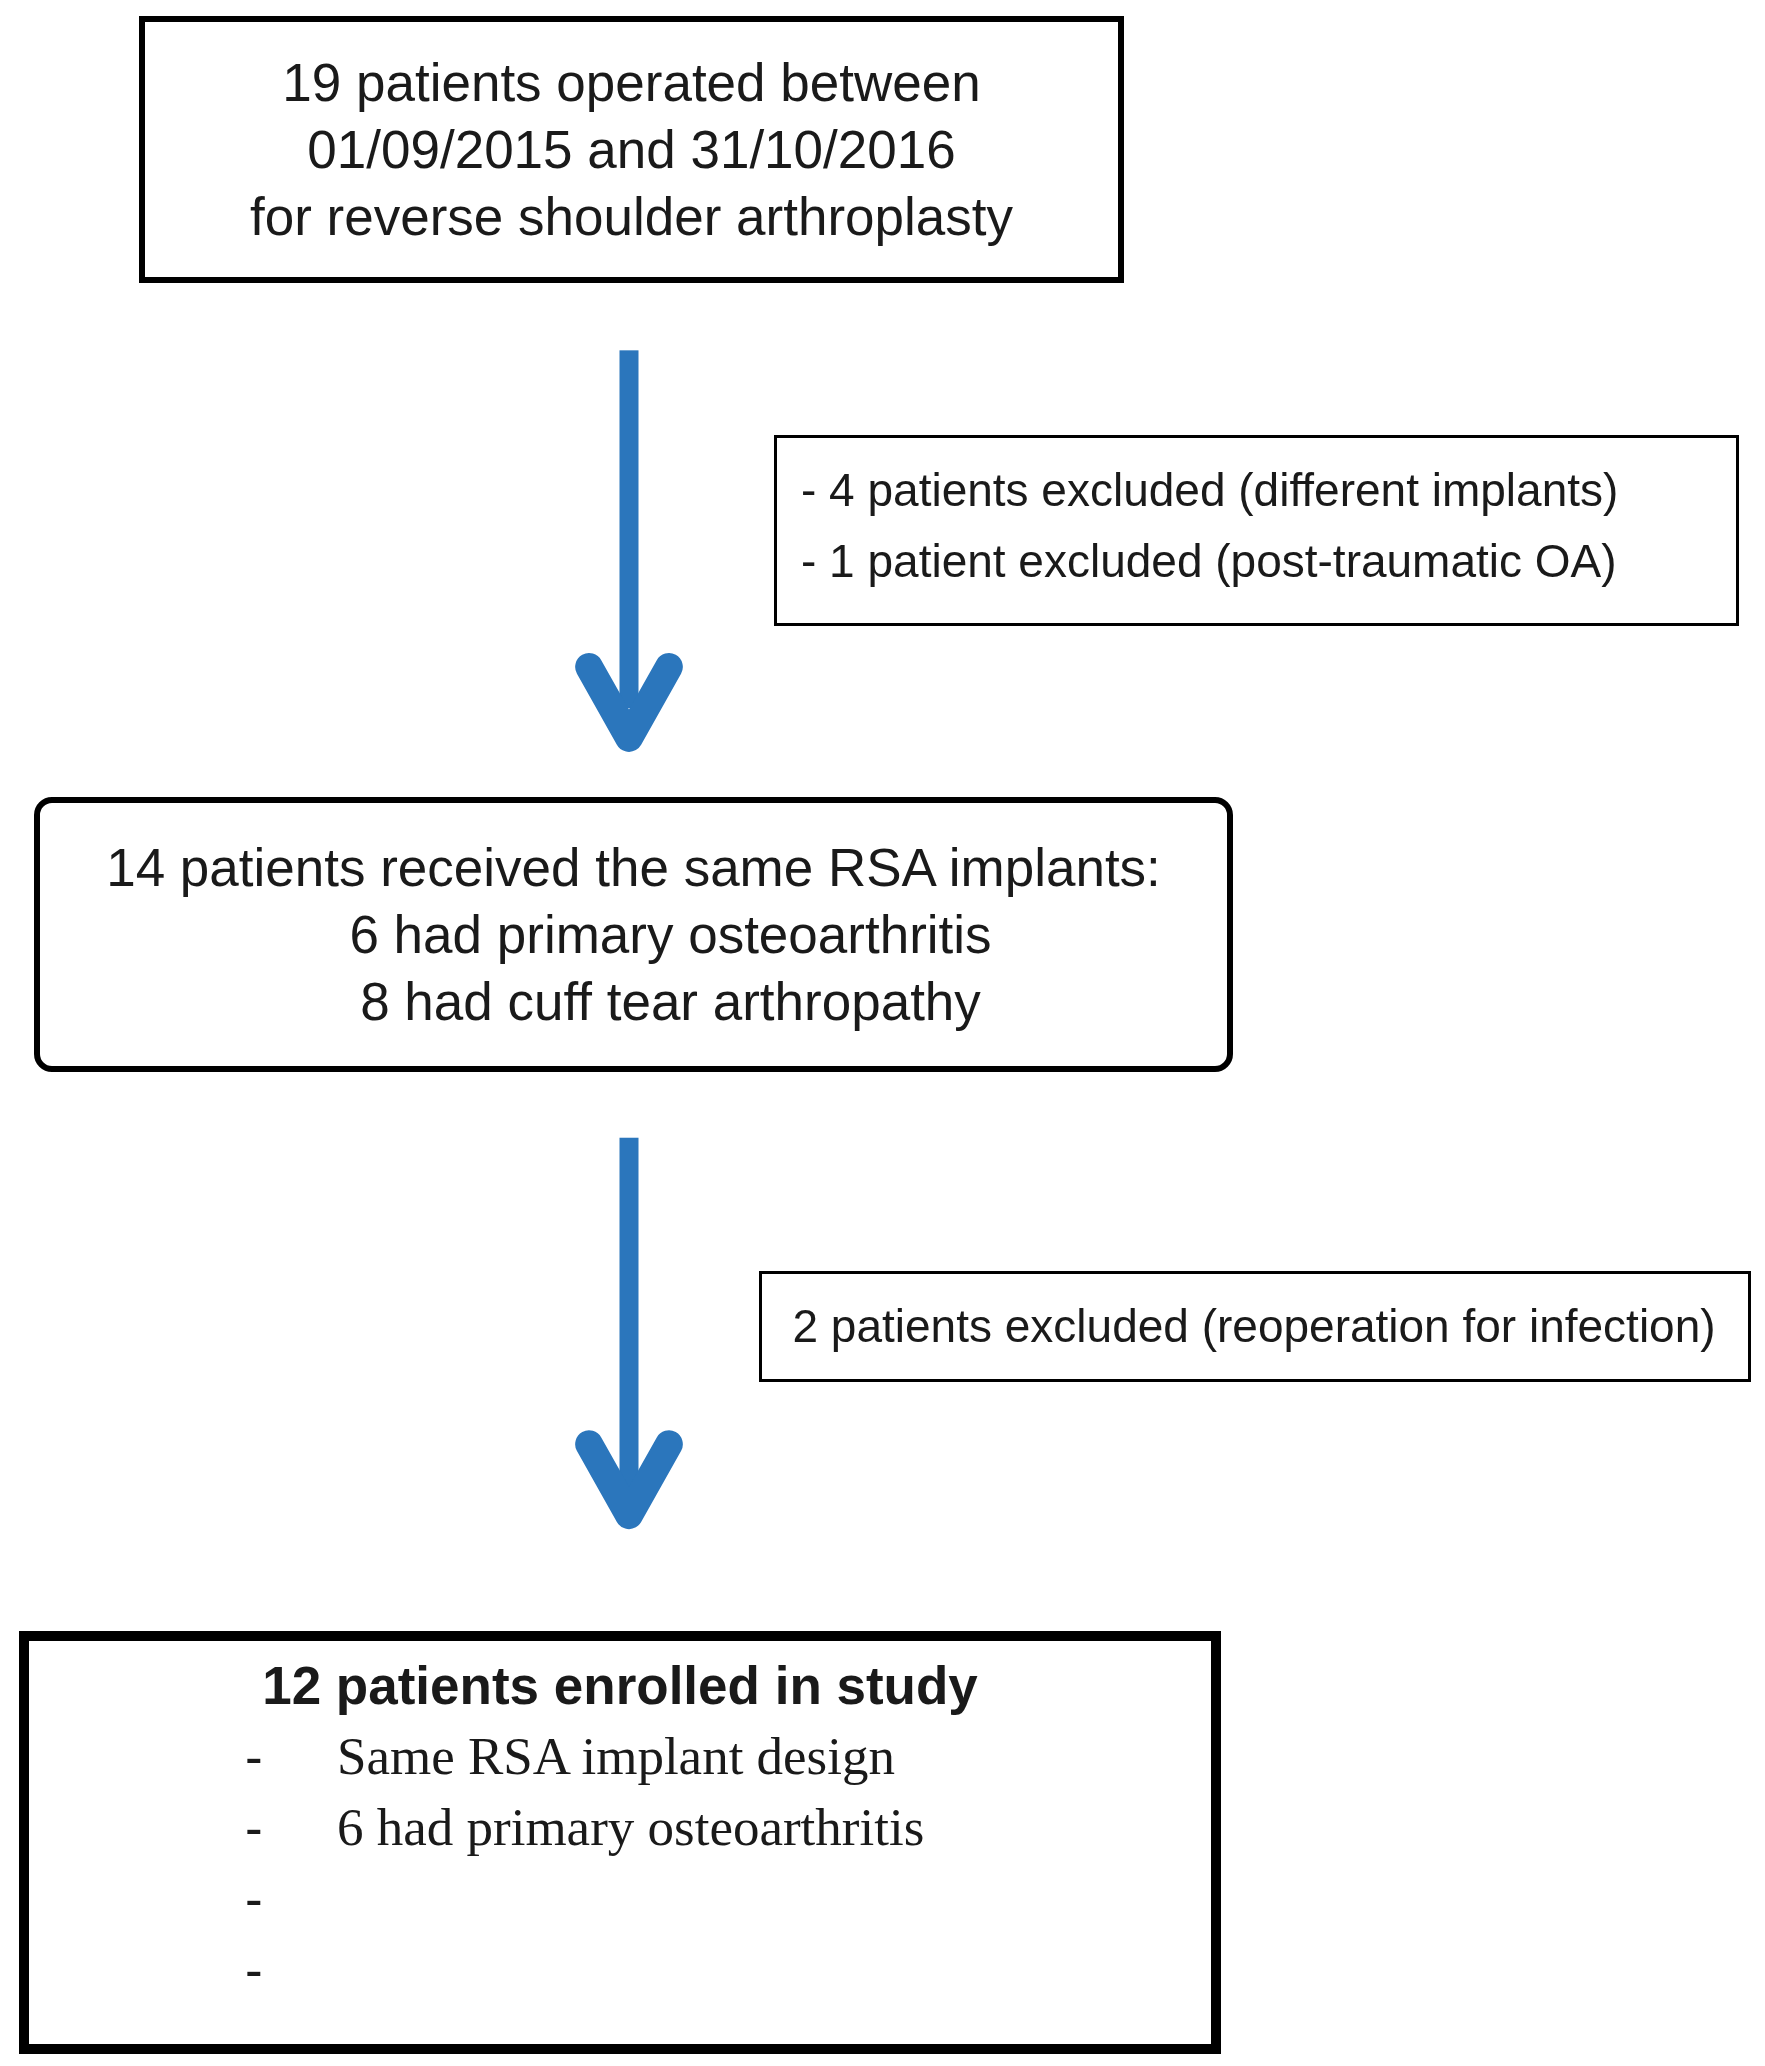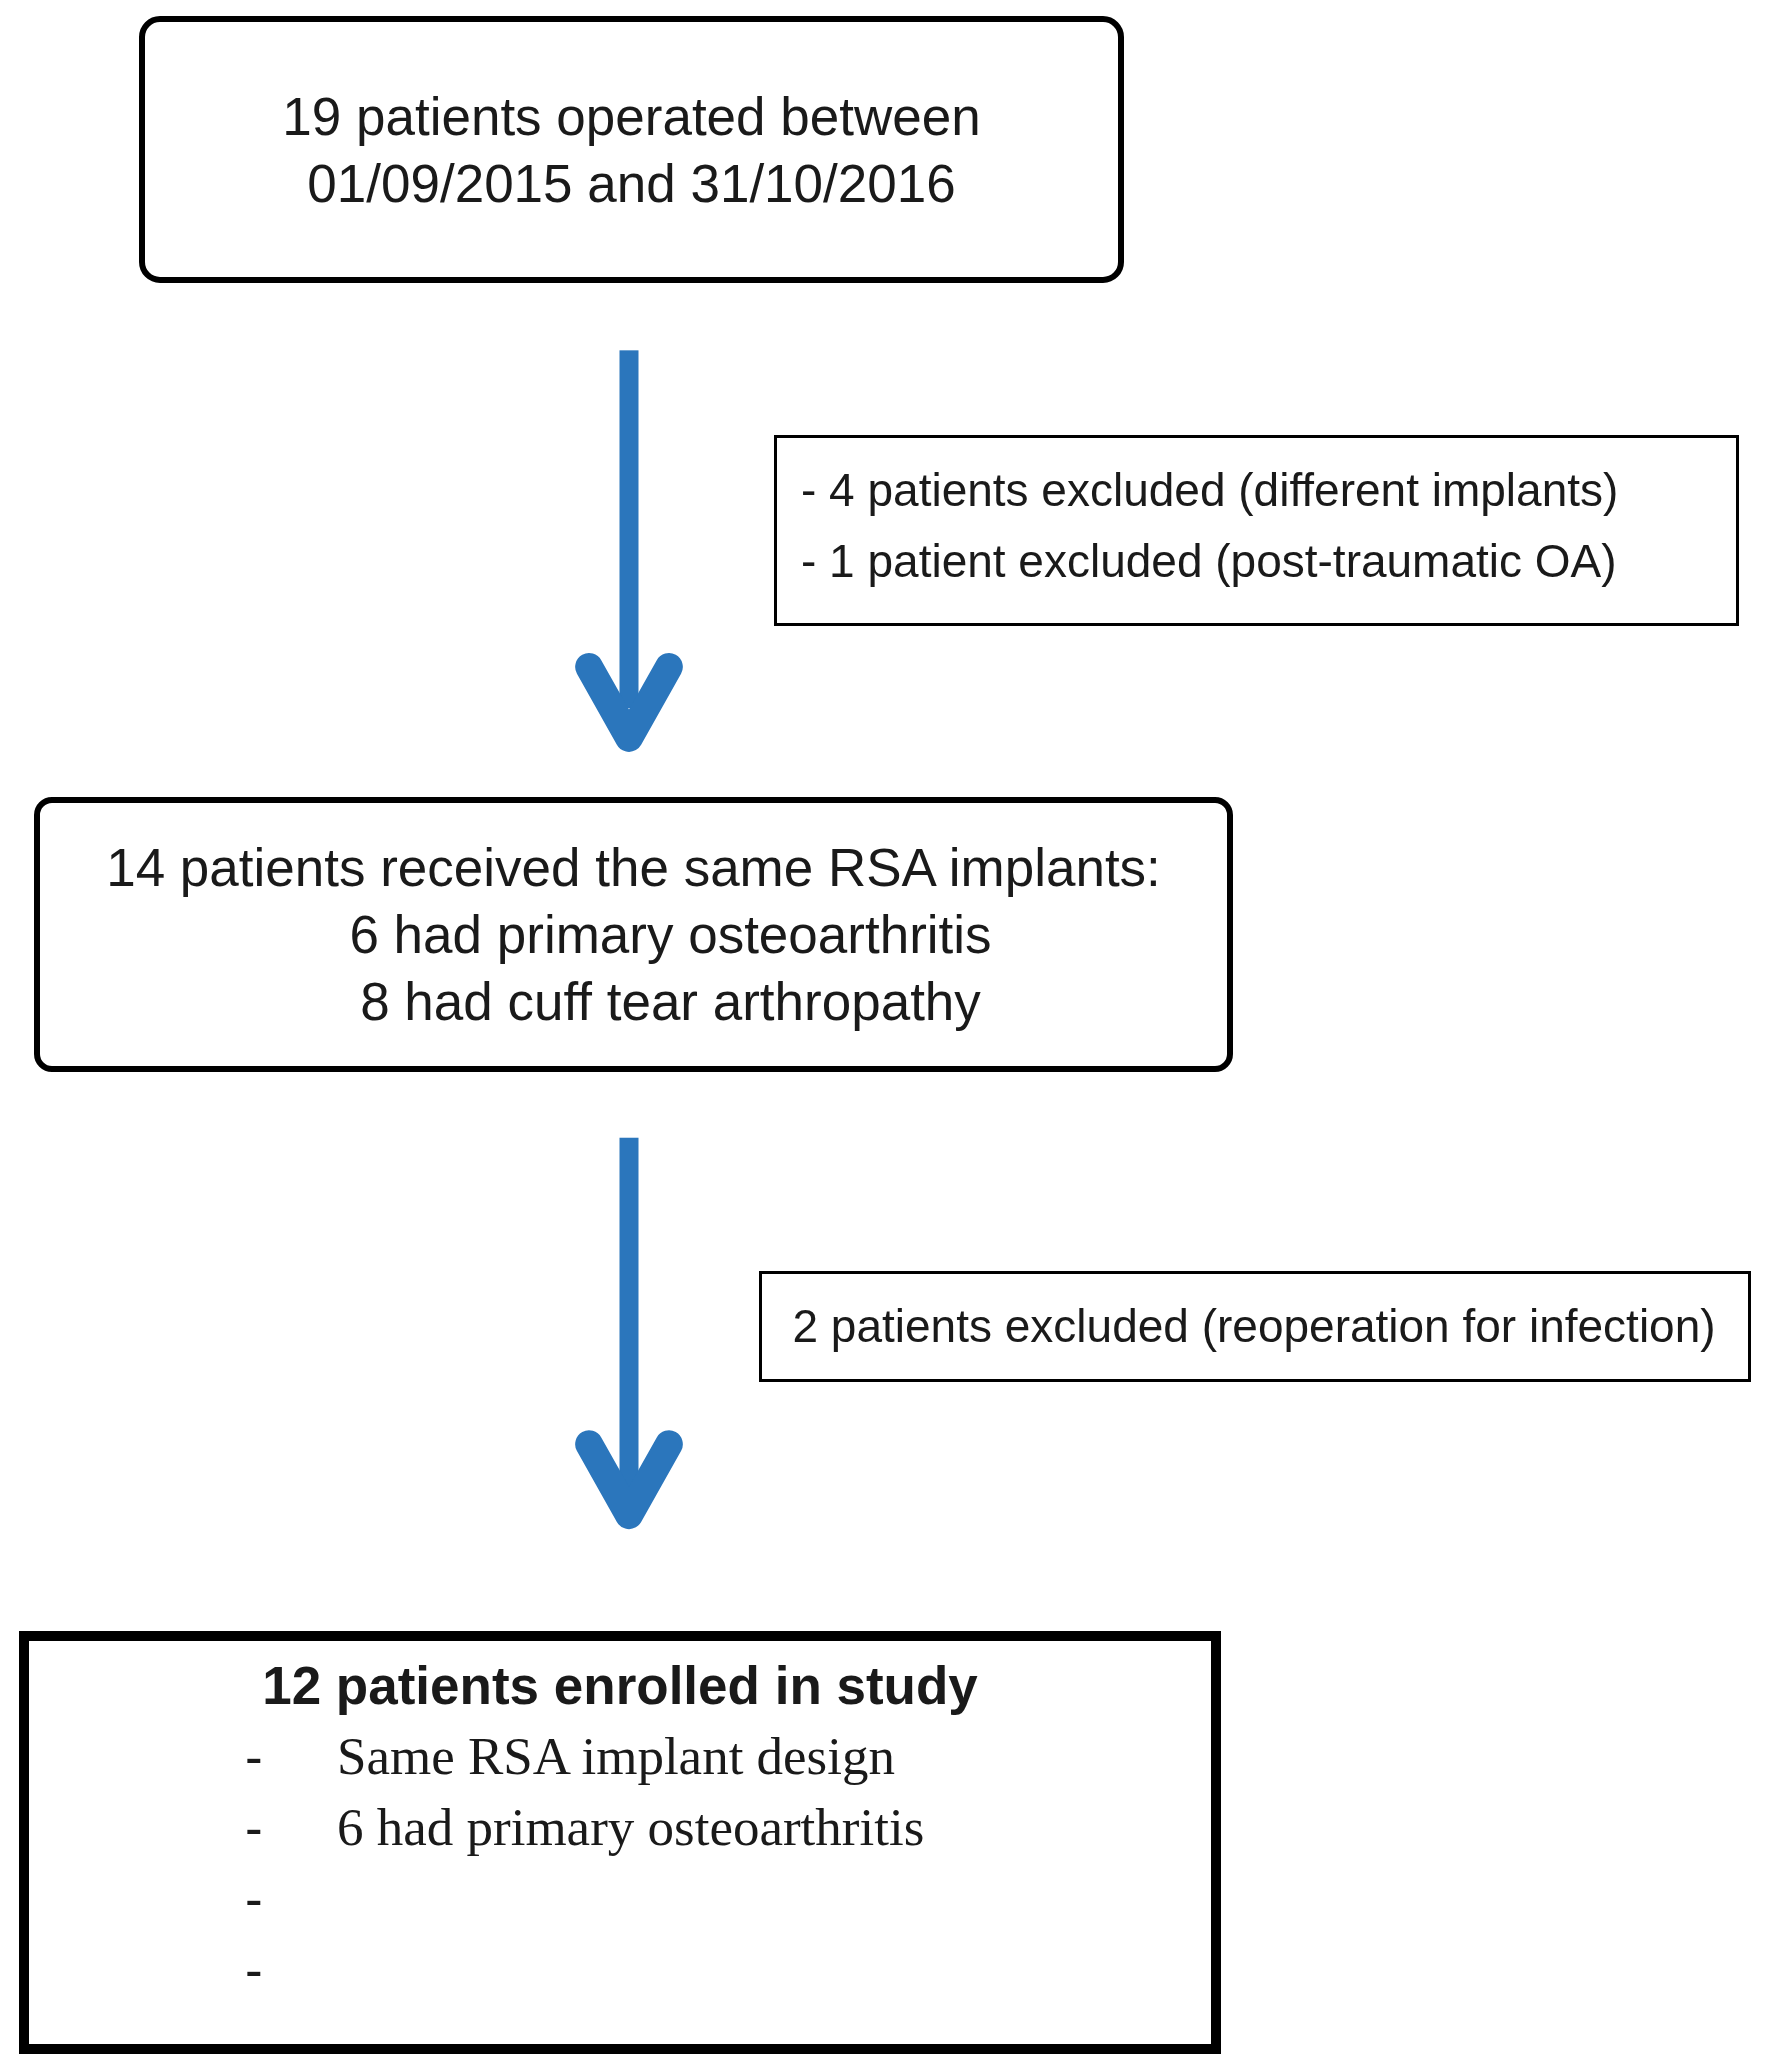--- a/index.html
+++ b/index.html
@@ -27,21 +27,21 @@
     flex-direction:column;
     justify-content:center;
     align-items:center;
     text-align:center;
   }
   .line{white-space:nowrap;}
 
   
   .box-top{
     left:139px; top:16px; width:985px; height:267px;
-    font-size:53px; line-height:67px;border-radius:21px;
+    font-size:53px; line-height:67px;
   }
 
   
   .box-excl1{
     left:774px; top:435px; width:965px; height:191px;
     border-width:3.8px;
     font-size:46px; line-height:71px;
     padding:16.5px 12.7px 0 24px;
   }
   .box-excl2{
@@ -96,20 +96,21 @@
   .arrow-2{left:572px; top:1132px;}
 </style>
 </head>
 <body>
 
 <div class="canvas">
 
   <div class="box box-top center-text">
     <div class="line">19 patients operated between</div>
     <div class="line">01/09/2015 and 31/10/2016</div>
+    <div class="line">for reverse shoulder arthroplasty</div>
   </div>
 
   <div class="arrow arrow-1">
     <svg width="114" height="420" viewBox="0 0 180 660">
       <rect class="stem" x="75" y="10" width="30" height="565"></rect>
       <path class="head" d="M 27 510 L 90 622 L 153 510"></path>
     </svg>
   </div>
 
   <div class="box box-excl1">

